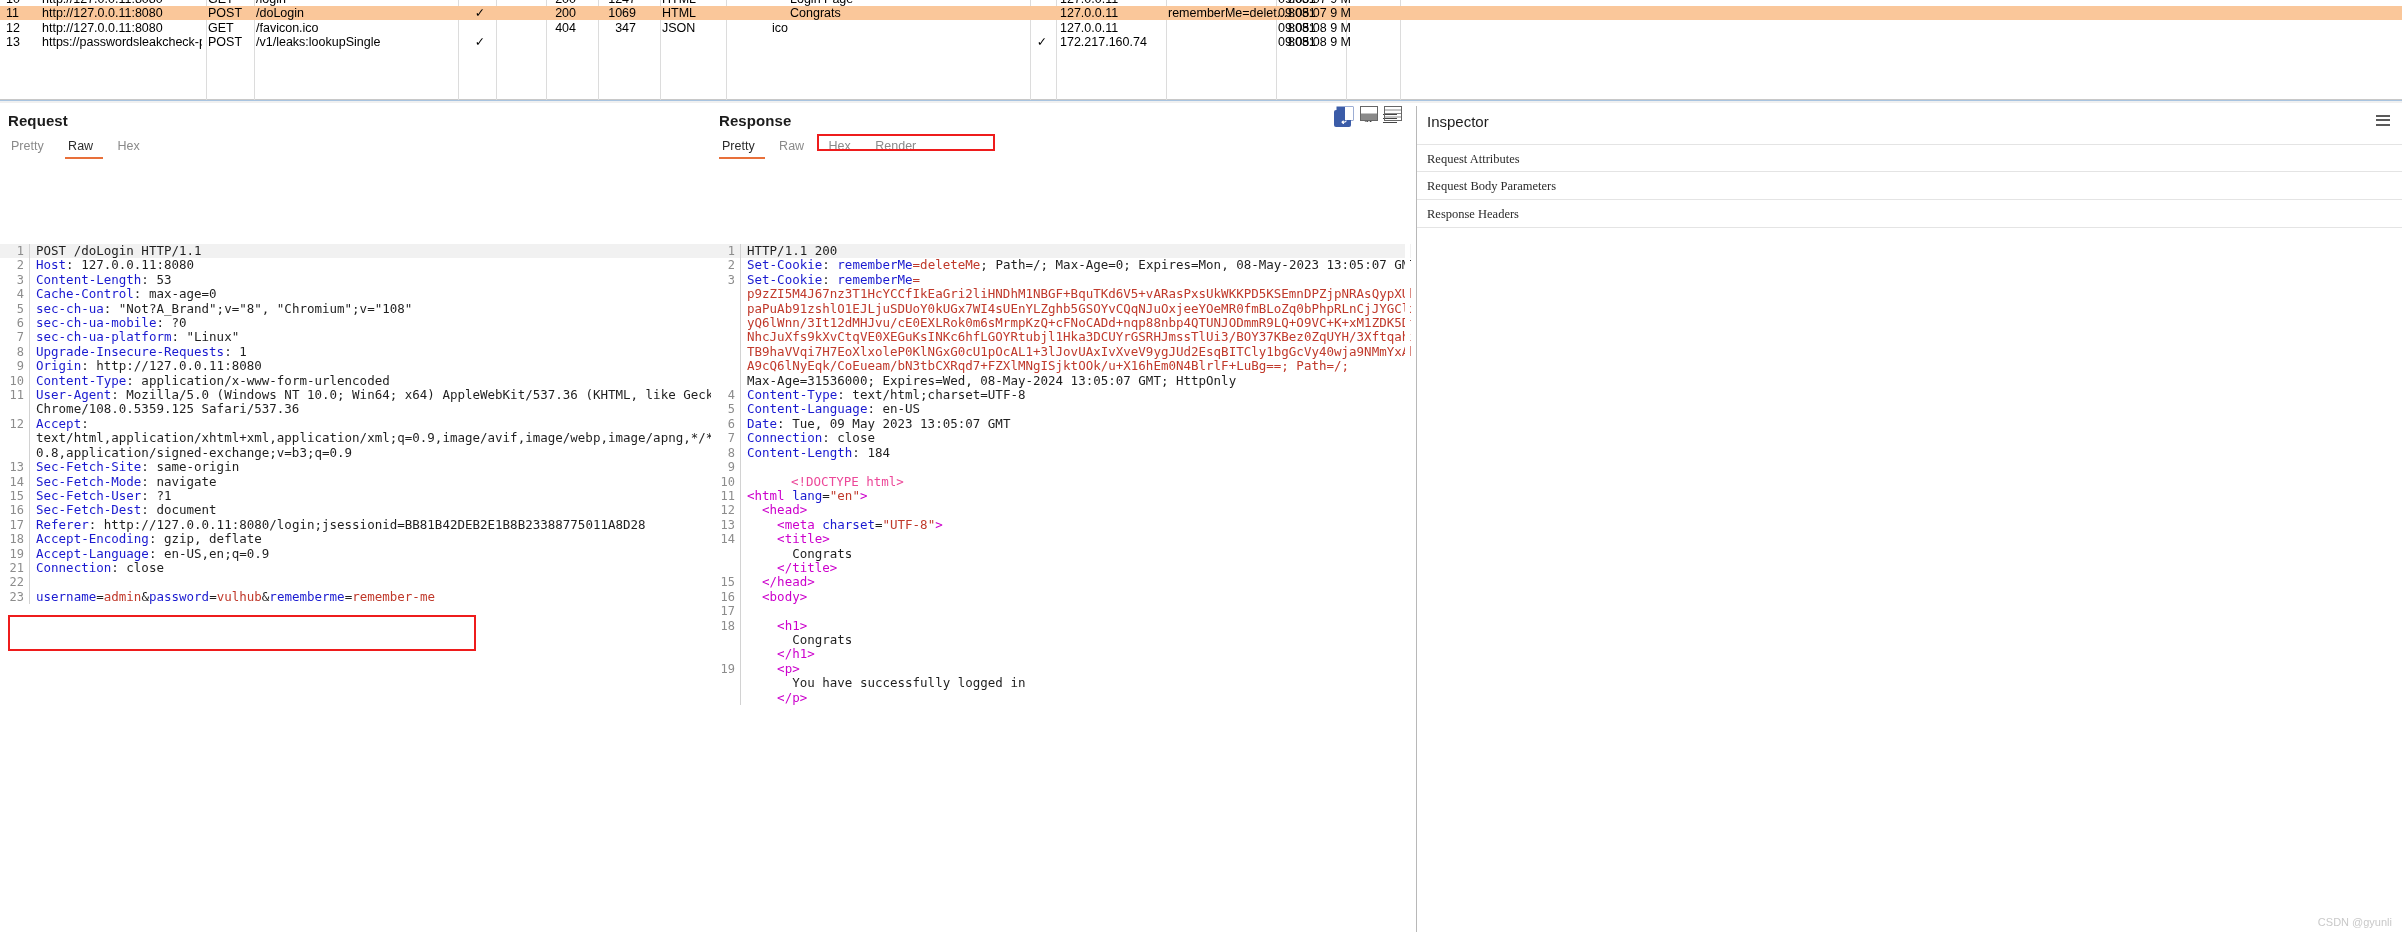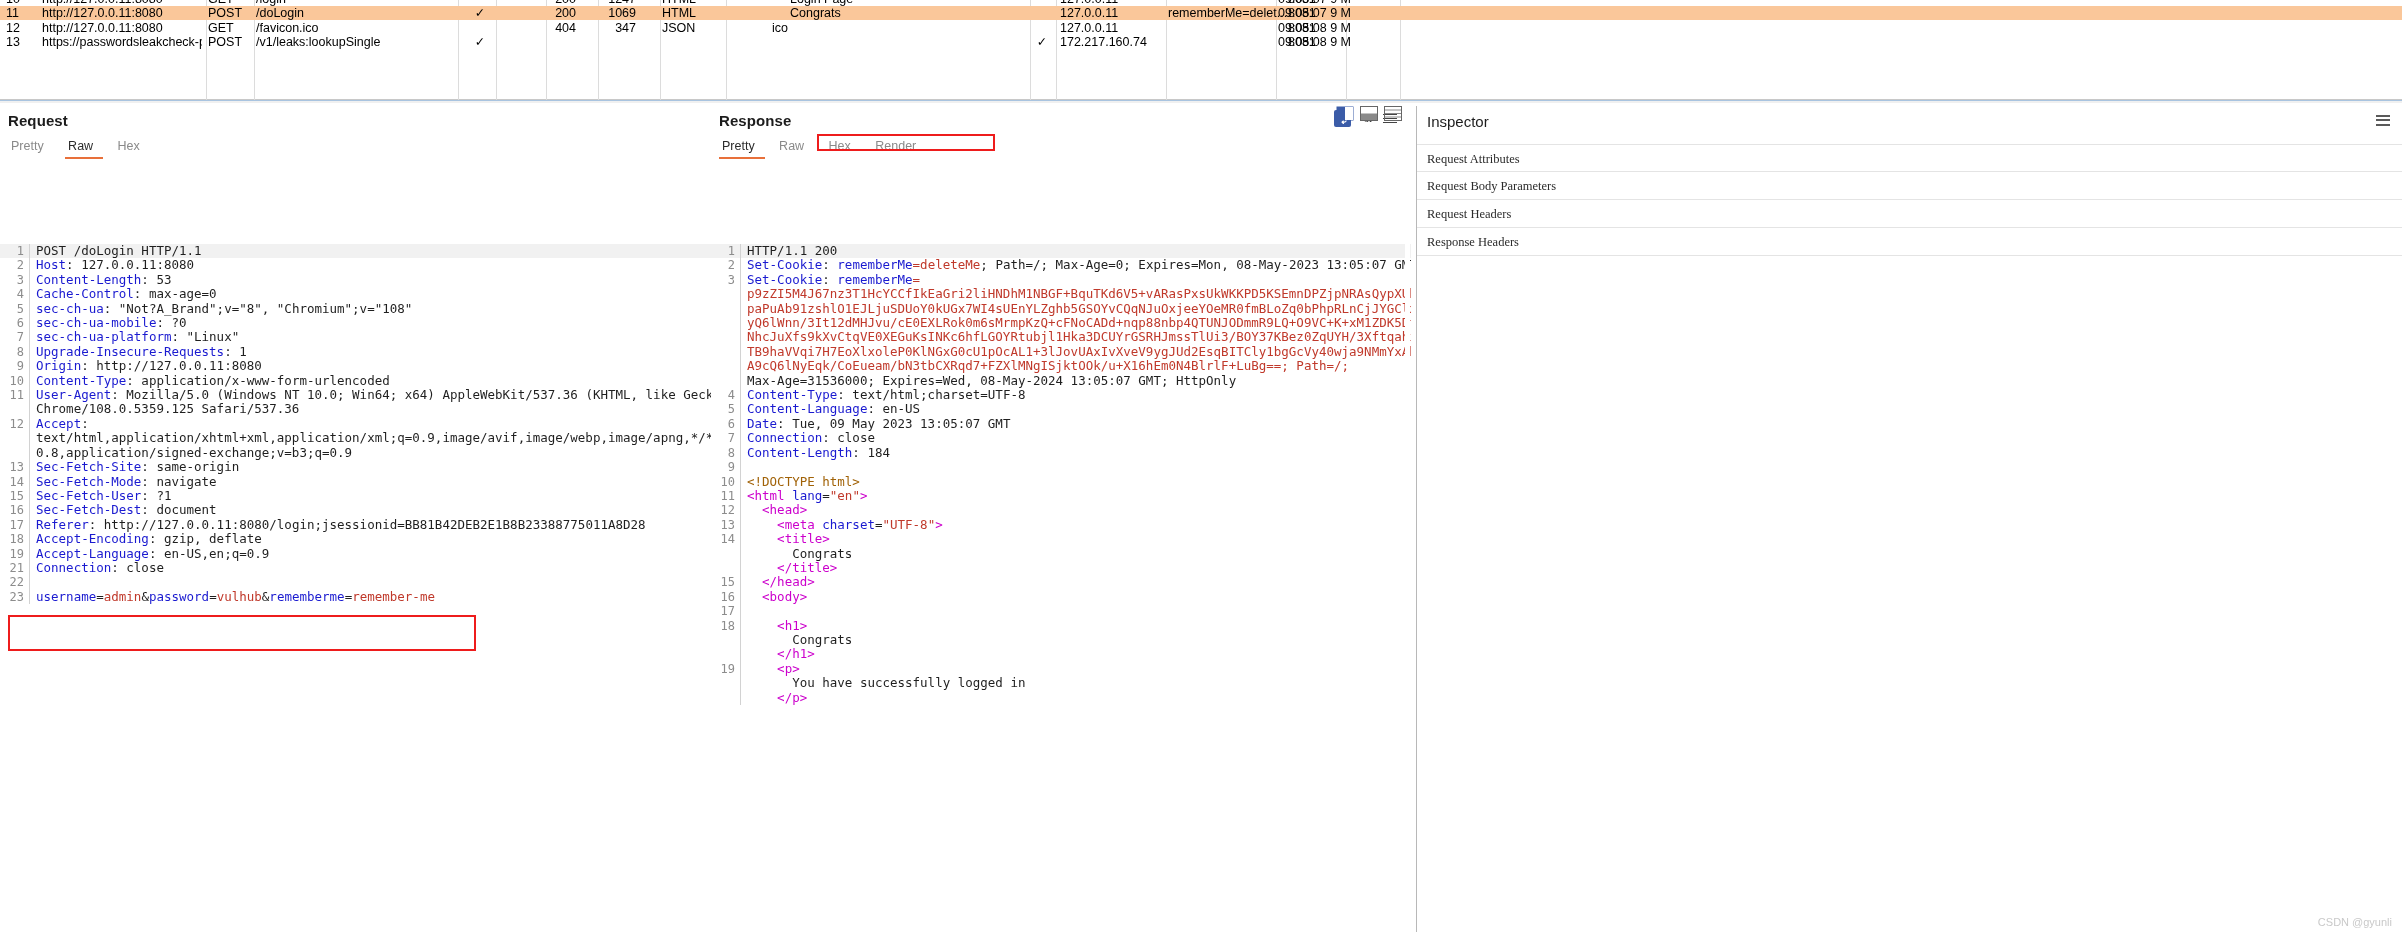--- a/index.html
+++ b/index.html
@@ -84,21 +84,21 @@
     color: #8c8c8c; border-right: 1px solid #d2d2d2; user-select: none;
     font-size: 12px;
   }
   .content { padding-left: 6px; flex: 1; }
   .k  { color: #1a1ad0; }   
   .v  { color: #1f1f1f; }   
   .r  { color: #c0392b; }
   .tg { color: #cc00cc; }   
   .at { color: #1a1ad0; }   
   .st { color: #c0392b; }   
-  .dt { color: #a16207; }   
+  .dt { color: #ec4899; margin-left: 44px; }   
   .pl { color: #1f1f1f; }
 
   .redbox {
     position: absolute; border: 2px solid #ee1c1c; pointer-events: none;
   }
 
   
   .insp-title { font-size: 15px; color: #1c1c1c; padding: 7px 0 0 10px; }
   .insp-ico { position: absolute; right: 12px; top: 9px; width: 14px; height: 13px; }
   .insp-ico i { display:block; height: 1.8px; background:#5a5a5a; margin-bottom: 2.6px; }
@@ -344,18 +344,17 @@
 <div class="pane pane-insp">
   <div class="insp-title">Inspector</div>
   <div class="insp-ico">
       <i></i>
       <i></i>
       <i></i>
     </div>
   <div class="insp-list" id="inspector-list">
       <div class="insp-item">Request Attributes</div>
       <div class="insp-item">Request Body Parameters</div>
-      <div class="insp-item">Request Headers</div>
       <div class="insp-item">Response Headers</div>
     </div>
 </div>
 
 <div class="watermark">CSDN @gyunli</div>
 
 </body></html>

